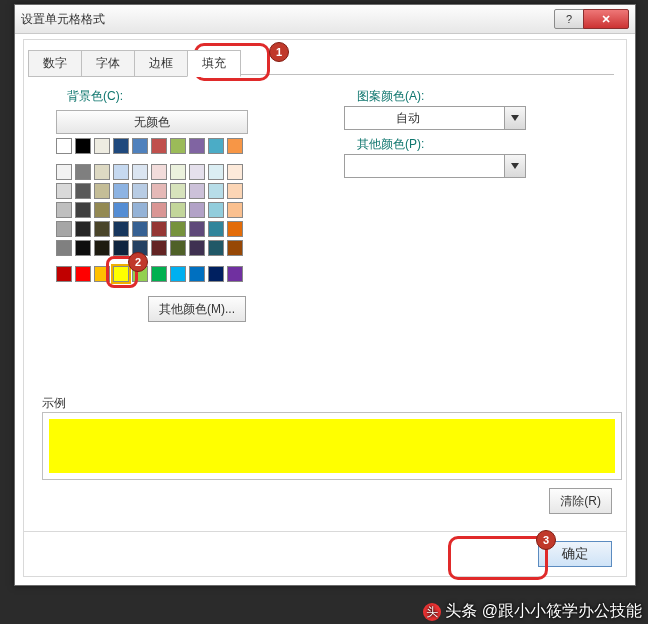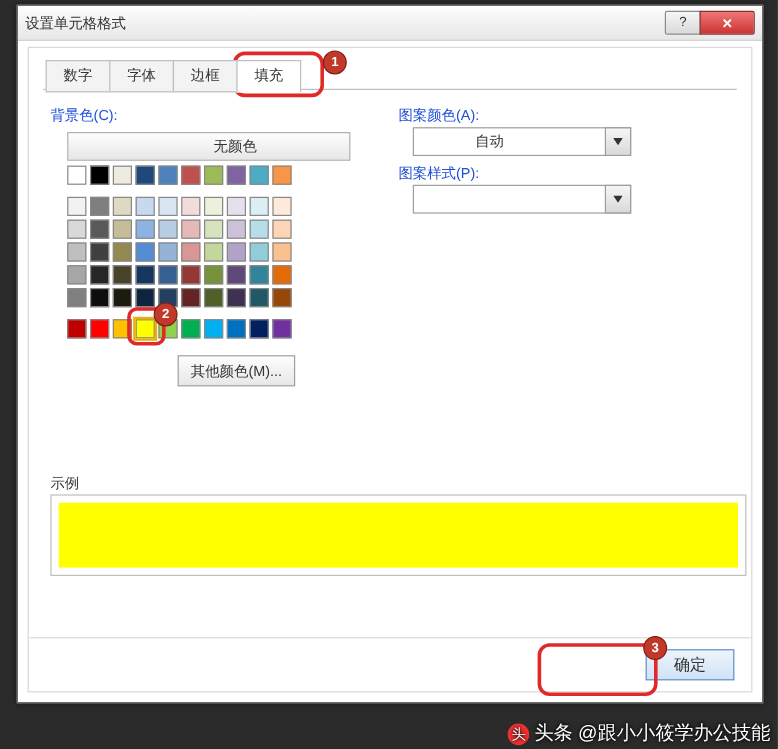--- a/index.html
+++ b/index.html
@@ -18,31 +18,31 @@
   .win-btn{
     width:28px;height:18px;border:1px solid #8a8a8a;display:flex;align-items:center;justify-content:center;
     background:linear-gradient(#f6f6f6,#d9d9d9);font-size:11px;color:#333;border-radius:2px;
   }
   .win-btn.help{border-top-right-radius:0;border-bottom-right-radius:0;margin-right:-1px;}
   .win-btn.close{
     width:44px;background:linear-gradient(#e77,#c33);color:#fff;border-color:#8a2f2f;
     border-top-left-radius:0;border-bottom-left-radius:0;font-weight:bold;
   }
   .client{position:absolute;left:8px;top:34px;right:8px;bottom:8px;border:1px solid #d9d9d9;background:#fff;}
-  .tabs{position:absolute;left:14px;top:10px;display:flex;gap:0;z-index:10;}
+  .tabs{position:absolute;left:4px;top:10px;display:flex;gap:0;z-index:10;}
   .tab{
     border:1px solid #bfbfbf;background:#f3f3f3;padding:4px 14px;margin-right:-1px;
     cursor:pointer;color:#333;
   }
   .tab.active{background:#fff;border-bottom:1px solid #fff;}
   .panel-sep{position:absolute;left:12px;right:12px;top:34px;border-top:1px solid #bfbfbf;}
-  .lbl{position:absolute;color:#1d4ed8;}
+  .lbl{position:absolute;color:#0f766e;margin-left:25px;}
   .btn-nocolor{
     position:absolute;left:32px;top:70px;width:190px;height:22px;
-    background:linear-gradient(#fdfdfd,#e7e7e7);border:1px solid #b0b0b0;text-align:center;line-height:22px;color:#333;padding-left:44px;
+    background:linear-gradient(#fdfdfd,#e7e7e7);border:1px solid #b0b0b0;text-align:center;line-height:22px;color:#333;
   }
   .combo{
     position:absolute;width:172px;height:22px;border:1px solid #9e9e9e;background:#fff;
     display:flex;align-items:center;padding:0 4px;color:#333;
   }
   .combo .arrow{
     position:absolute;right:-1px;top:-1px;width:20px;height:22px;border-left:1px solid #9e9e9e;
     background:linear-gradient(#f6f6f6,#d9d9d9);display:flex;align-items:center;justify-content:center;border:1px solid #9e9e9e;
   }
   .combo .arrow svg{width:8px;height:6px;}
@@ -199,34 +199,37 @@
       <div class="lbl" style="left:308px;top:48px;">图案颜色(A):</div>
       <div class="combo" style="left:320px;top:66px;">
         <span style="margin-left:47px;">自动</span>
         <div class="arrow">
           <svg viewBox="0 0 8 6">
               <path d="M0 0 L8 0 L4 6 Z" fill="#333"></path>
             </svg>
         </div>
       </div>
 
-      <div class="lbl" style="left:308px;top:96px;">图案样式(P):</div>
+      <div class="lbl" style="left:308px;top:96px;">其他颜色(P):</div>
       <div class="combo" style="left:320px;top:114px;">
         <div class="arrow">
           <svg viewBox="0 0 8 6">
               <path d="M0 0 L8 0 L4 6 Z" fill="#333"></path>
             </svg>
         </div>
       </div>
 
       <div class="sample-lbl">示例</div>
       <div class="sample-box">
         <div class="sample-fill" id="sample-fill" style="background: rgb(255, 255, 0);"></div>
       </div>
 
+      <div class="btn-std" style="right:14px;top:448px;">
+        <span>清除(R)</span>
+      </div>
 
       <div class="bottom">
         <button class="dlg-btn primary">确定</button>
       </div>
 
       <div class="callout" style="left:170px;top:3px;width:70px;height:32px;"></div>
       <div class="badge" style="left:245px;top:2px;">1</div>
 
       <div class="callout" style="left:82px;top:216px;width:26px;height:26px;border-radius:8px;"></div>
       <div class="badge" style="left:104px;top:212px;">2</div>

